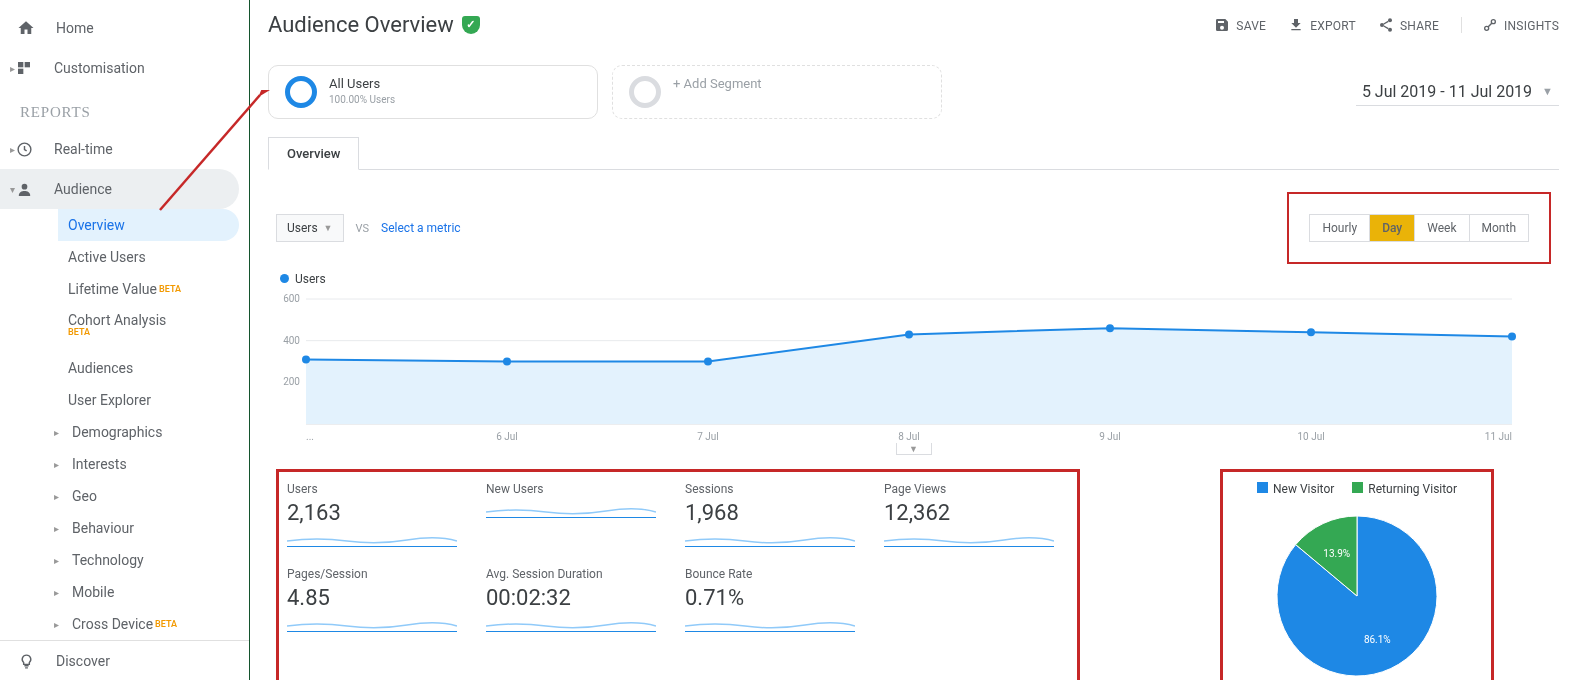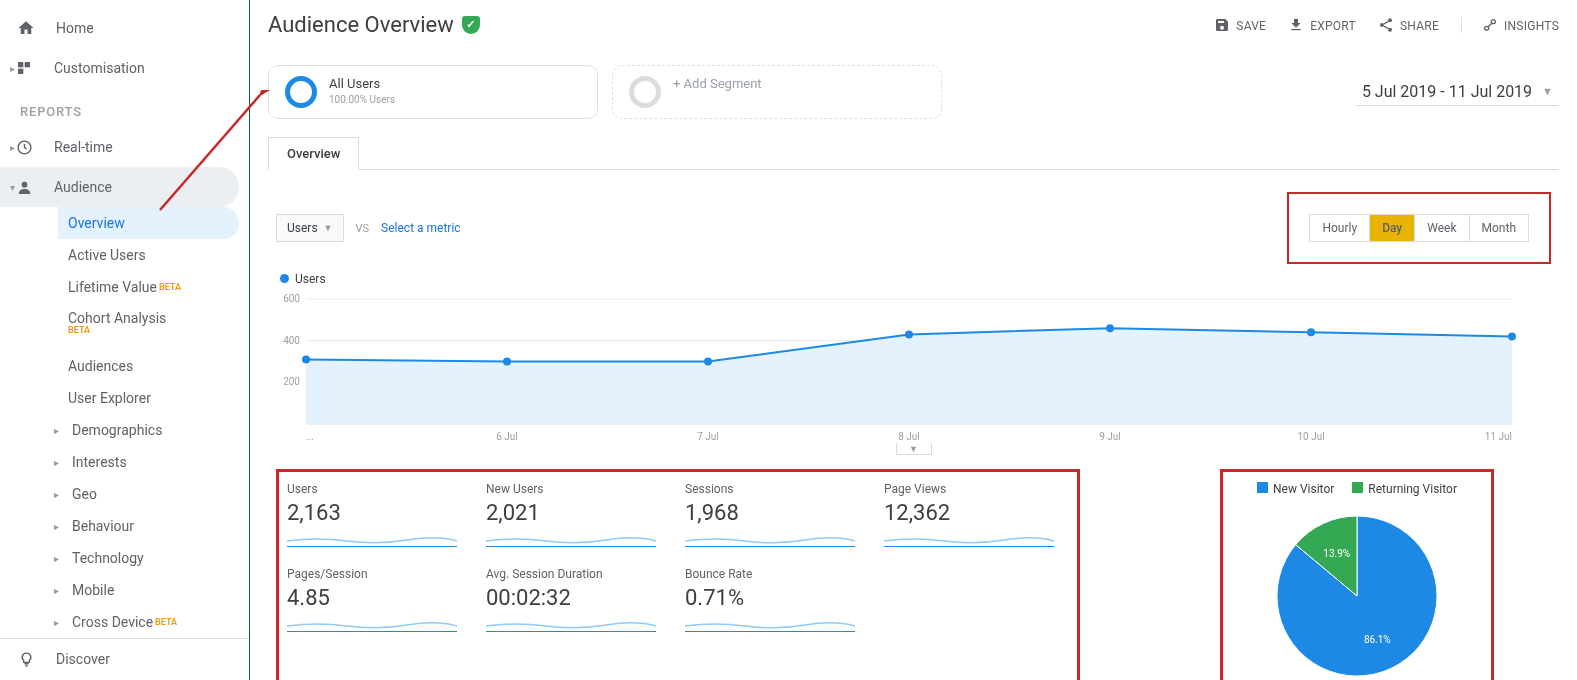--- a/index.html
+++ b/index.html
@@ -2,21 +2,21 @@
 <html><head>
 <meta charset="utf-8">
 <style>
   * { box-sizing: border-box; margin: 0; padding: 0; }
   body { font-family: Roboto, Arial, sans-serif; font-size: 13px; color: #5f6368; background: #fff; width: 1577px; height: 680px; overflow: hidden; }
   .app { display: flex; height: 100%; }
   .sidebar { width: 250px; border-right: 1px solid #14532d; padding-top: 8px; display: flex; flex-direction: column; }
   .side-item { display: flex; align-items: center; padding: 10px 16px; cursor: pointer; color: #5f6368; font-size: 14px; }
   .side-item .ic { width: 20px; height: 20px; margin-right: 20px; display: inline-flex; align-items: center; justify-content: center; color: #5f6368; }
   .side-item .caret { width: 10px; color: #999; font-size: 10px; margin-right: -6px; margin-left: -6px; }
-  .side-head { font-size: 13px; letter-spacing: 0.8px; color: #9aa0a6; padding: 16px 20px 8px; font-weight: 500; }
+  .side-head { font-size: 15px; letter-spacing: 0.8px; color: #9aa0a6; padding: 16px 20px 8px; font-weight: 500; font-family: Liberation Serif, serif; }
   .side-item.active { background: #eceff1; border-radius: 0 22px 22px 0; margin-right: 10px; }
   .sub { list-style: none; padding-left: 58px; }
   .sub li { padding: 8px 10px; font-size: 14px; color: #5f6368; border-radius: 0 18px 18px 0; cursor: pointer; display: flex; align-items: center; }
   .sub li.sel { background: #e3f2fd; color: #1a73e8; margin-right: 10px; }
   .sub li .caret2 { font-size: 10px; color: #999; margin-right: 8px; margin-left: -14px; width: 10px; }
   sup.beta { color: #f29900; font-size: 9px; font-weight: 600; margin-left: 2px; }
   .side-spacer { flex: 1; }
   .main { flex: 1; display: flex; flex-direction: column; gap: 16px; }
   .topbar { display: flex; align-items: center; padding: 12px 18px; }
   .title { font-size: 22px; color: #3c4043; font-weight: 400; }
@@ -286,21 +286,20 @@
             <div class="metrics-grid" id="metrics-grid">
                 <div class="metric">
                   <div class="mlabel">Users</div>
                   <div class="mval">2,163</div>
                   <svg class="spark" width="170" height="16">
                     <path d="M0,10 Q30,6 60,10 T120,9 T170,10" fill="none" stroke="#90caf9" stroke-width="1.5"></path>
                   </svg>
                 </div>
                 <div class="metric">
                   <div class="mlabel">New Users</div>
-                  <div class="mval">2,021</div>
                   <svg class="spark" width="170" height="16">
                     <path d="M0,10 Q30,6 60,10 T120,9 T170,10" fill="none" stroke="#90caf9" stroke-width="1.5"></path>
                   </svg>
                 </div>
                 <div class="metric">
                   <div class="mlabel">Sessions</div>
                   <div class="mval">1,968</div>
                   <svg class="spark" width="170" height="16">
                     <path d="M0,10 Q30,6 60,10 T120,9 T170,10" fill="none" stroke="#90caf9" stroke-width="1.5"></path>
                   </svg>

